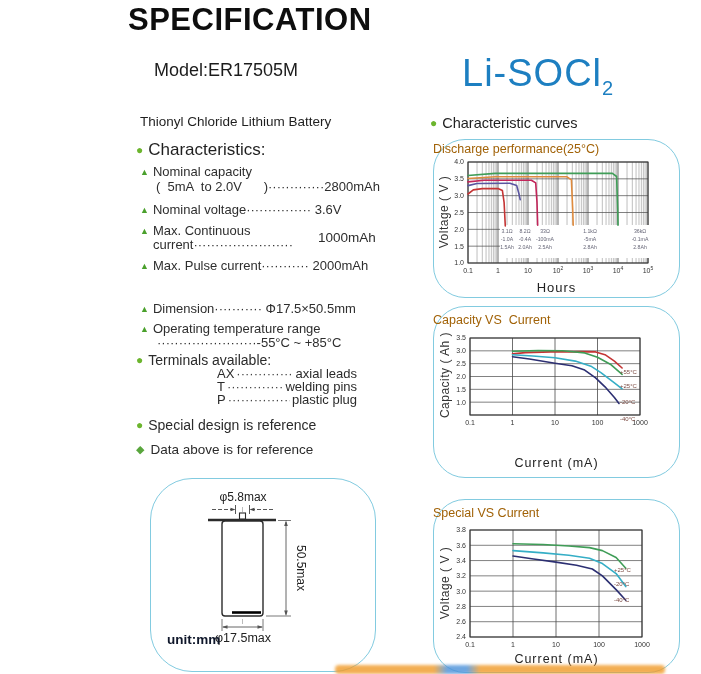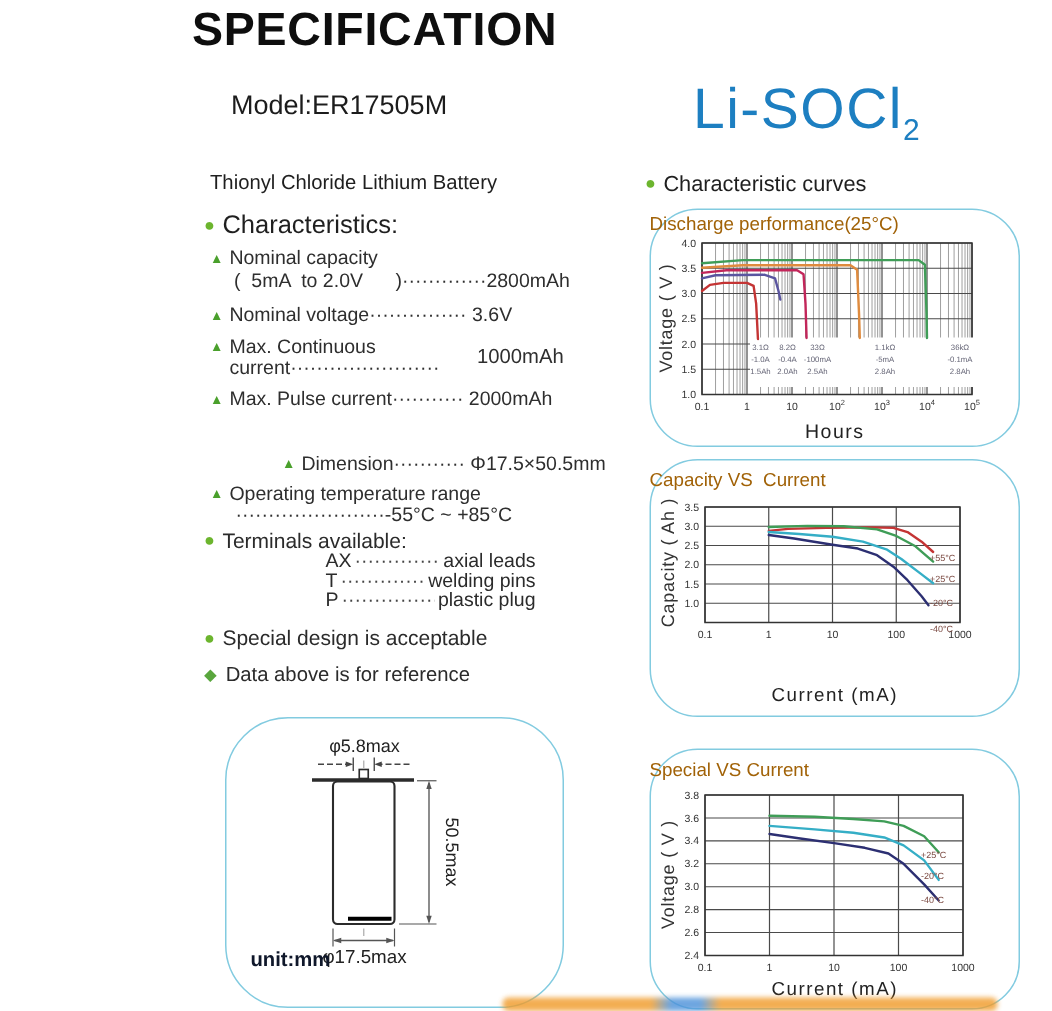--- a/index.html
+++ b/index.html
@@ -14,21 +14,21 @@
   .bullet{color:#6cb52e;font-size:12px;margin-right:5px;vertical-align:1px;}
   .diamond{color:#59a63d;font-size:11px;margin-right:6px;vertical-align:1px;}
   .tri{color:#4aa02c;font-size:9px;margin-right:4px;vertical-align:1.5px;}
   .row{font-size:13px;color:#2e2e2e;}
   .i1a{left:140px;top:164px;} .i1b{left:156px;top:179px;}
   .i2{left:140px;top:202px;}
   .i3a{left:140px;top:223px;} .i3b{left:153px;top:237px;}
   .i3v{left:318px;top:230px;font-size:13.5px;}
   .i4{left:140px;top:258px;}
   .i5{left:140px;top:281px;}
-  .i6{left:140px;top:301px;margin-left:48px;}
+  .i6{left:140px;top:301px;}
   .i7a{left:140px;top:321px;} .i7b{left:157px;top:335px;}
   .term-head{left:136px;top:352px;font-size:14px;}
   .term-row{position:absolute;left:217px;width:140px;display:flex;font-size:13px;}
   .term-row .dots{flex:1;overflow:hidden;white-space:nowrap;color:#444;margin:0 2px;}
   .tr0{top:366px;align-items:flex-end;} .tr1{top:379px;} .tr2{top:392px;}
   .note1{left:136px;top:417px;font-size:14px;}
   .note2{left:136px;top:442px;font-size:13.5px;}
   
   .bat-box{position:absolute;left:150px;top:478px;width:226px;height:194px;
            border:1.6px solid #82cbe0;border-radius:42px;background:#fff;box-sizing:border-box;}
@@ -91,21 +91,21 @@
       <span>T</span>
       <span class="dots">····························</span>
       <span>welding pins</span>
     </div>
   <div class="term-row tr2">
       <span>P</span>
       <span class="dots">····························</span>
       <span>plastic plug</span>
     </div>
 
-  <div class="abs note1"><span class="bullet">●</span><span>Special design is acceptable</span></div>
+  <div class="abs note1"><span class="bullet">●</span><span>Special design is reference</span></div>
   <div class="abs note2"><span class="diamond">◆</span><span>Data above is for reference</span></div>
 
   <div class="bat-box"></div>
   <svg class="battery" viewBox="0 0 226 194">
     <line x1="92.5" y1="29" x2="92.5" y2="147" stroke="#b3b3b3" stroke-width="0.9" stroke-dasharray="5,3"></line>
     <line x1="58" y1="42" x2="126" y2="42" stroke="#2b2b2b" stroke-width="2.4"></line>
     <rect x="89.5" y="35" width="6" height="6" fill="#fff" stroke="#2b2b2b" stroke-width="1.1"></rect>
     <rect x="72" y="43" width="41" height="95" rx="3" fill="#fff" stroke="#2b2b2b" stroke-width="1.4"></rect>
     <line x1="82" y1="134.5" x2="111" y2="134.5" stroke="#000" stroke-width="2.6"></line>
     <line x1="85.5" y1="27" x2="85.5" y2="36" stroke="#444" stroke-width="0.9"></line>

